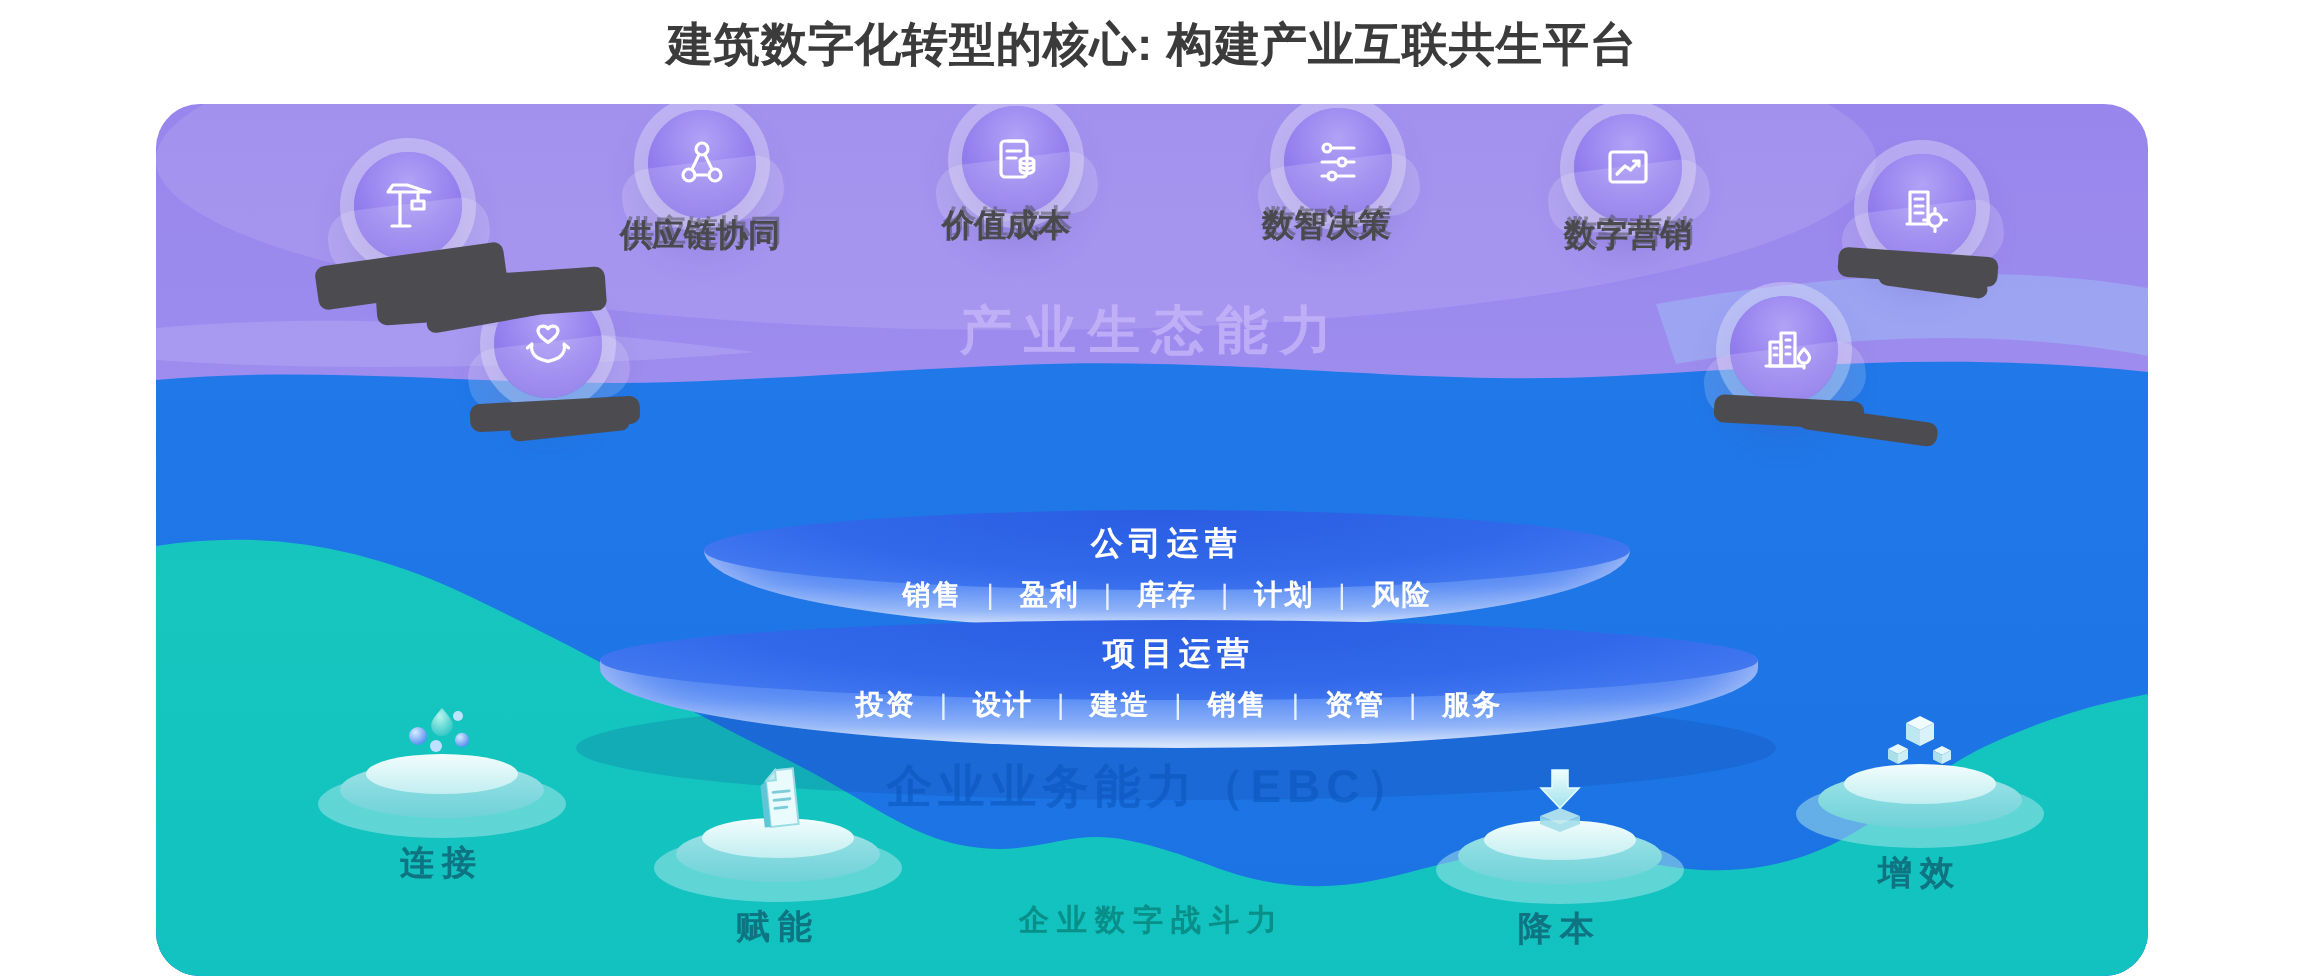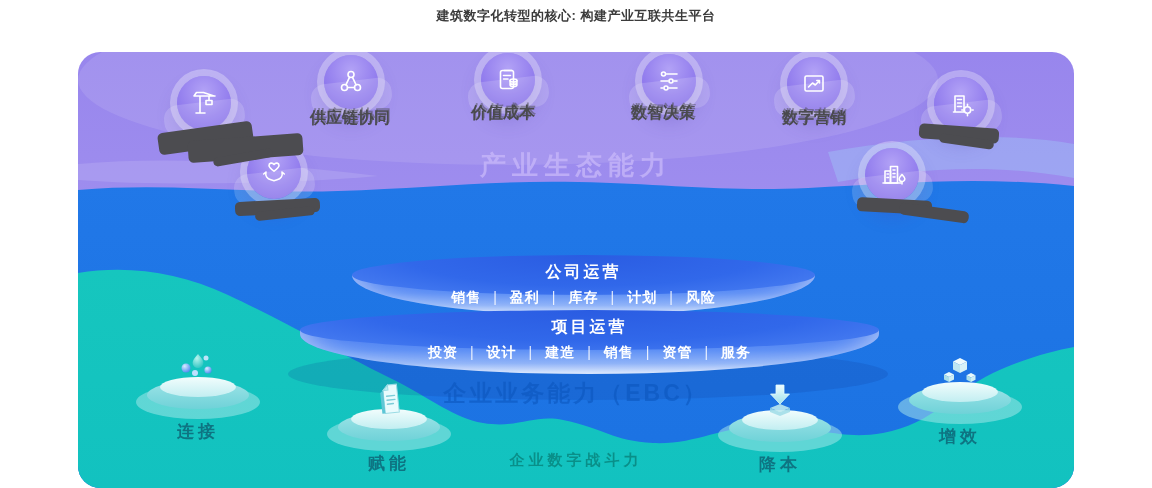--- a/index.html
+++ b/index.html
@@ -2,21 +2,21 @@
 <html><head>
 <meta charset="utf-8">
 <style>
   html,body{margin:0;padding:0;}
   body{
     width:1152px;height:488px;position:relative;overflow:hidden;background:#ffffff;
     font-family:"Liberation Sans","DejaVu Sans",sans-serif;
   }
   .page-title{
     position:absolute;top:7px;left:0;width:1152px;text-align:center;
-    font-size:13px;font-weight:bold;color:#3b3b3b;letter-spacing:.5px;
+    font-size:23px;font-weight:bold;color:#3b3b3b;letter-spacing:.5px;
   }
   #panel{
     position:absolute;left:78px;top:52px;width:996px;height:436px;
     border-radius:22px;overflow:hidden;
   }
   #bg{position:absolute;inset:0;z-index:0;}
 
   
   .circle{
     position:absolute;width:54px;height:54px;border-radius:50%;z-index:2;
@@ -216,21 +216,21 @@
     <div class="face"></div>
     <div class="tier-title">项目运营</div>
     <div class="tier-items">
       <span>投资</span><span class="sep">|</span><span>设计</span><span class="sep">|</span><span>建造</span><span class="sep">|</span><span>销售</span><span class="sep">|</span><span>资管</span><span class="sep">|</span><span>服务</span>
     </div>
   </div>
 
   <div class="band-label ebc-label">企业业务能力（EBC）</div>
   <div class="band-label combat-label">企业数字战斗力</div>
 
-  <div class="platform" style="left:58px;top:323px;">
+  <div class="platform" style="left:81px;top:323px;">
     <div class="d-outer"></div>
     <div class="d-mid"></div>
     <div class="d-top"></div>
     <svg class="p-icon" width="48" height="40" viewBox="0 0 48 40">
       <defs>
         <radialGradient id="gSph" cx="35%" cy="30%" r="75%">
             <stop offset="0" stop-color="#d6ecff"></stop>
             <stop offset="1" stop-color="#4f8cf0"></stop>
           </radialGradient>
         <radialGradient id="gDrop" cx="40%" cy="30%" r="80%">

